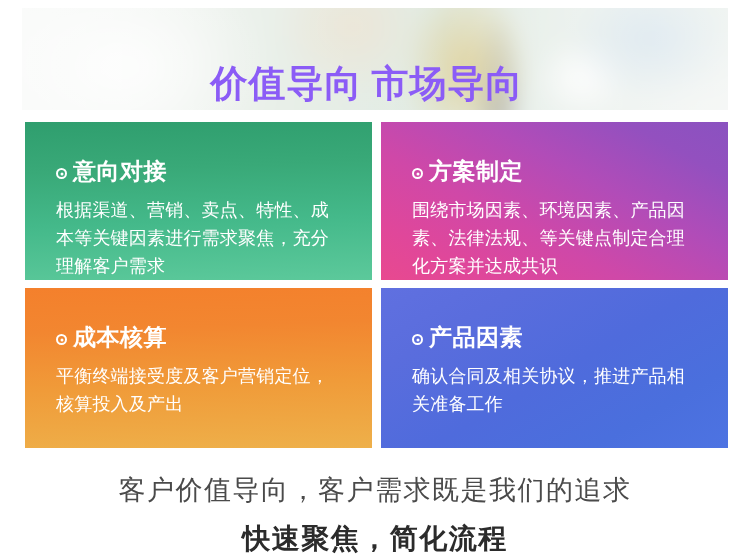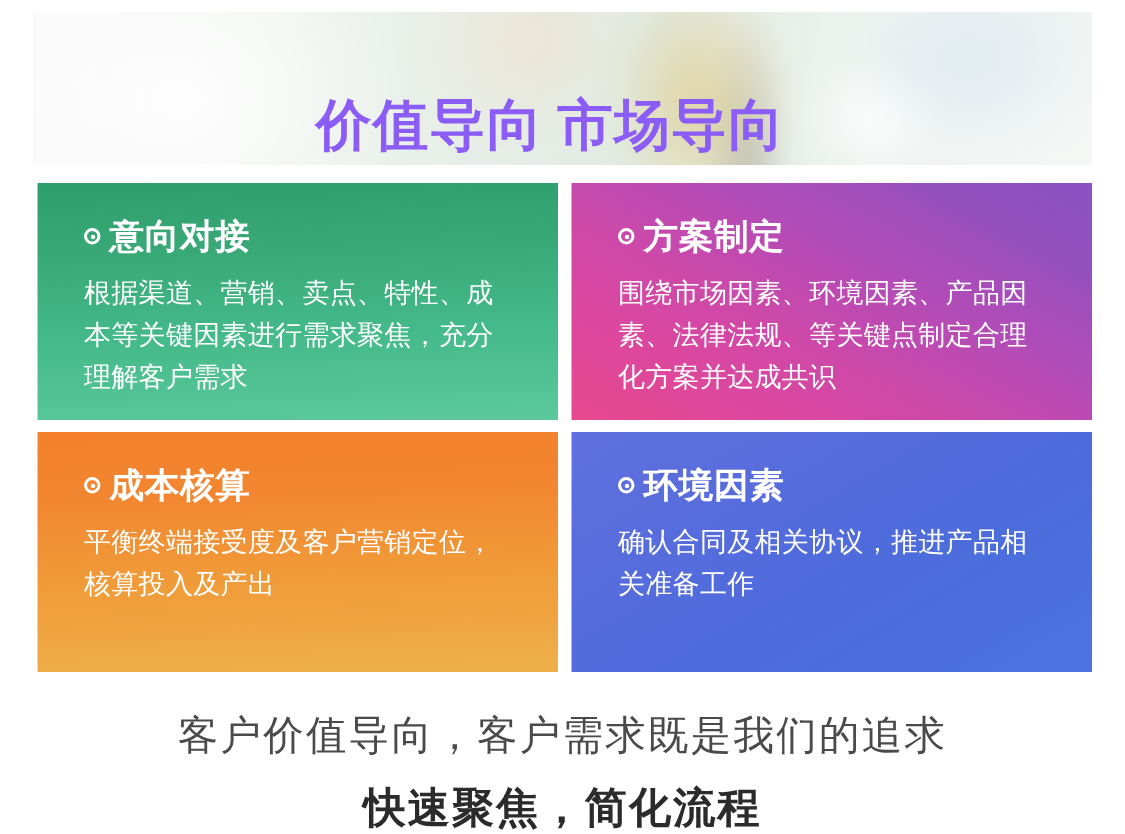--- a/index.html
+++ b/index.html
@@ -90,22 +90,23 @@
     display: grid;
     grid-template-columns: 347px 347px;
     grid-template-rows: 158px 160px;
     column-gap: 9px;
     row-gap: 8px;
   }
   .card {
     position: relative;
     overflow: hidden;
     box-sizing: border-box;
-    padding: 24px 26px 0 31px;
+    padding: 40px 26px 0 31px;
     color: #ffffff;
+    font-family: Liberation Mono, monospace;
   }
   .card-green {
     background: linear-gradient(178deg, #2f9e6e 0%, #39a978 30%, #44b98a 62%, #5cc99b 100%);
   }
   .card-purple {
     background: linear-gradient(28deg, #e8498f 0%, #e0479a 16%, #cf48a8 38%, #b14cb8 62%, #9350bf 84%, #8a52c0 100%);
   }
   .card-orange {
     background: linear-gradient(178deg, #f4802c 0%, #f28630 26%, #f09b39 60%, #eeb04a 100%);
   }
@@ -212,21 +213,21 @@
       <div class="card-title">
         <span class="bullet-icon"></span>
         <span>成本核算</span>
       </div>
       <p class="card-desc">平衡终端接受度及客户营销定位，核算投入及产出</p>
     </div>
 
     <div class="card card-blue">
       <div class="card-title">
         <span class="bullet-icon"></span>
-        <span>环境因素</span>
+        <span>产品因素</span>
       </div>
       <p class="card-desc">确认合同及相关协议，推进产品相关准备工作</p>
     </div>
 
   </div>
 
   <div class="footer">
     <p class="footer-line1">客户价值导向，客户需求既是我们的追求</p>
     <p class="footer-line2">快速聚焦，简化流程</p>
   </div>

